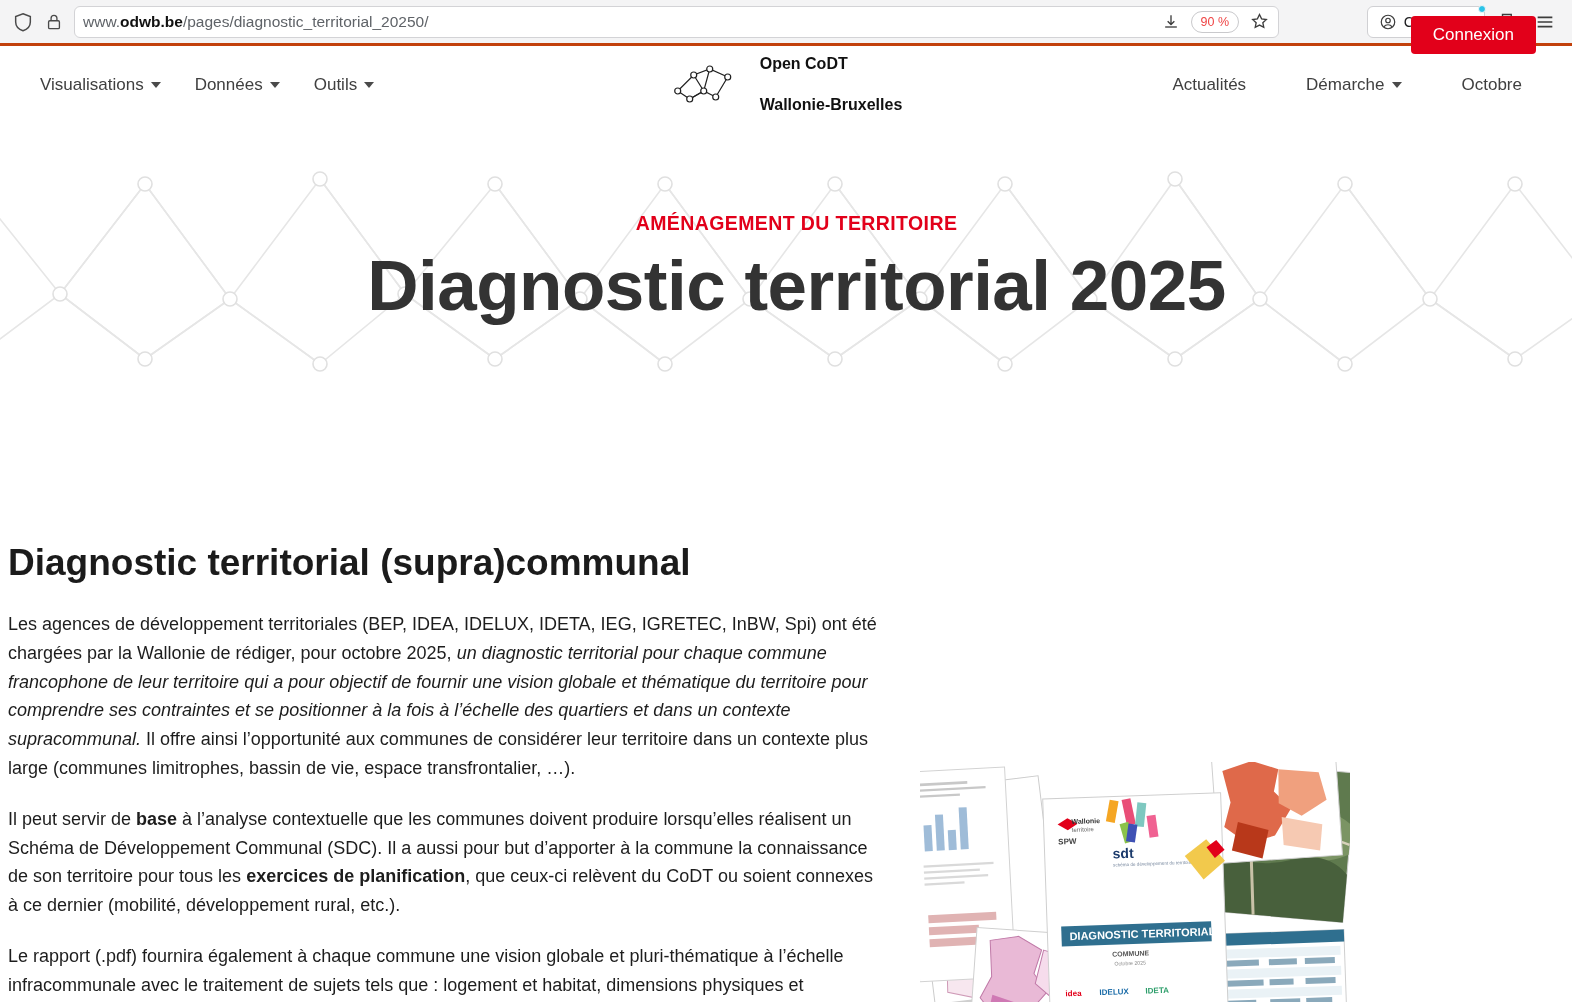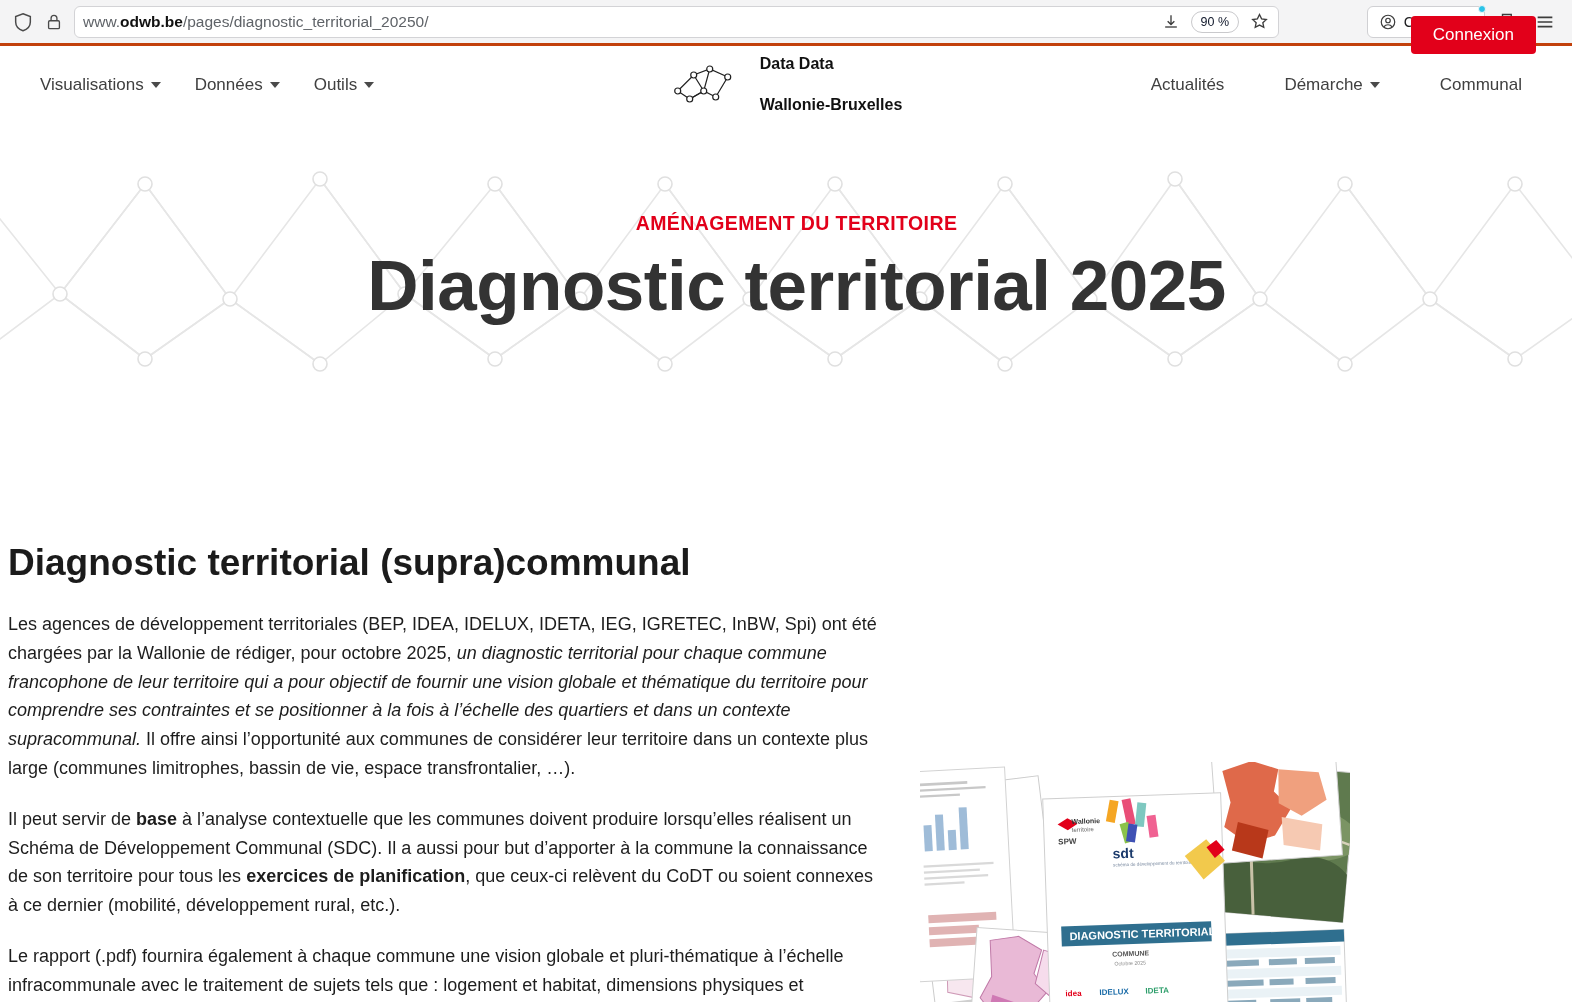--- a/index.html
+++ b/index.html
@@ -40,21 +40,21 @@
     color: #5f6368;
     white-space: nowrap;
     overflow: hidden;
   }
   .url-text b { color: #111; font-weight: 700; }
   .zoom-badge {
     border: 1px solid #c9c9cc;
     border-radius: 11px;
     background: #fff;
     font-size: 12.5px;
-    color: #0f172a;
+    color: #ef4444;
     padding: 2px 9px;
     line-height: 16px;
   }
   .chrome-icon { display: inline-flex; align-items: center; justify-content: center; }
   .right-chrome {
     display: flex; align-items: center; gap: 14px;
     margin-left: auto;
     padding-right: 4px;
   }
   .connexion-chip {
@@ -283,35 +283,35 @@
         <circle cx="8" cy="30" r="3"></circle>
           <circle cx="20" cy="38" r="3"></circle>
         <circle cx="34" cy="30" r="3"></circle>
           <circle cx="46" cy="36" r="3"></circle>
         <circle cx="58" cy="16" r="3"></circle>
           <circle cx="40" cy="8" r="3"></circle>
         <circle cx="24" cy="14" r="3"></circle>
       </g>
     </svg>
     <div class="brand-text">
-      <div>Data Data</div>
+      <div>Open CoDT</div>
       <div>Wallonie-Bruxelles</div>
     </div>
   </div>
 
   <div class="nav-right">
     <div class="nav-item">
       <span>Actualités</span>
     </div>
     <div class="nav-item">
       <span>Démarche</span>
       <span class="caret"></span>
     </div>
     <div class="nav-item">
-      <span>Communal</span>
+      <span>Octobre</span>
     </div>
   </div>
 
   <button class="connexion-btn">Connexion</button>
 </div>
 
 <div class="hero">
   <svg class="netbg" viewBox="0 0 1572 300" preserveAspectRatio="none">
     <g stroke="#e6e6e6" stroke-width="1.6" fill="none">
       <path d="M-20 70 L60 170 L145 60 L230 175 L320 55 L405 170 L495 60 L580 175 L665 60 L750 175 L835 60 L920 175 L1005 60 L1090 175 L1175 55 L1260 175 L1345 60 L1430 175 L1515 60 L1600 170"></path>

